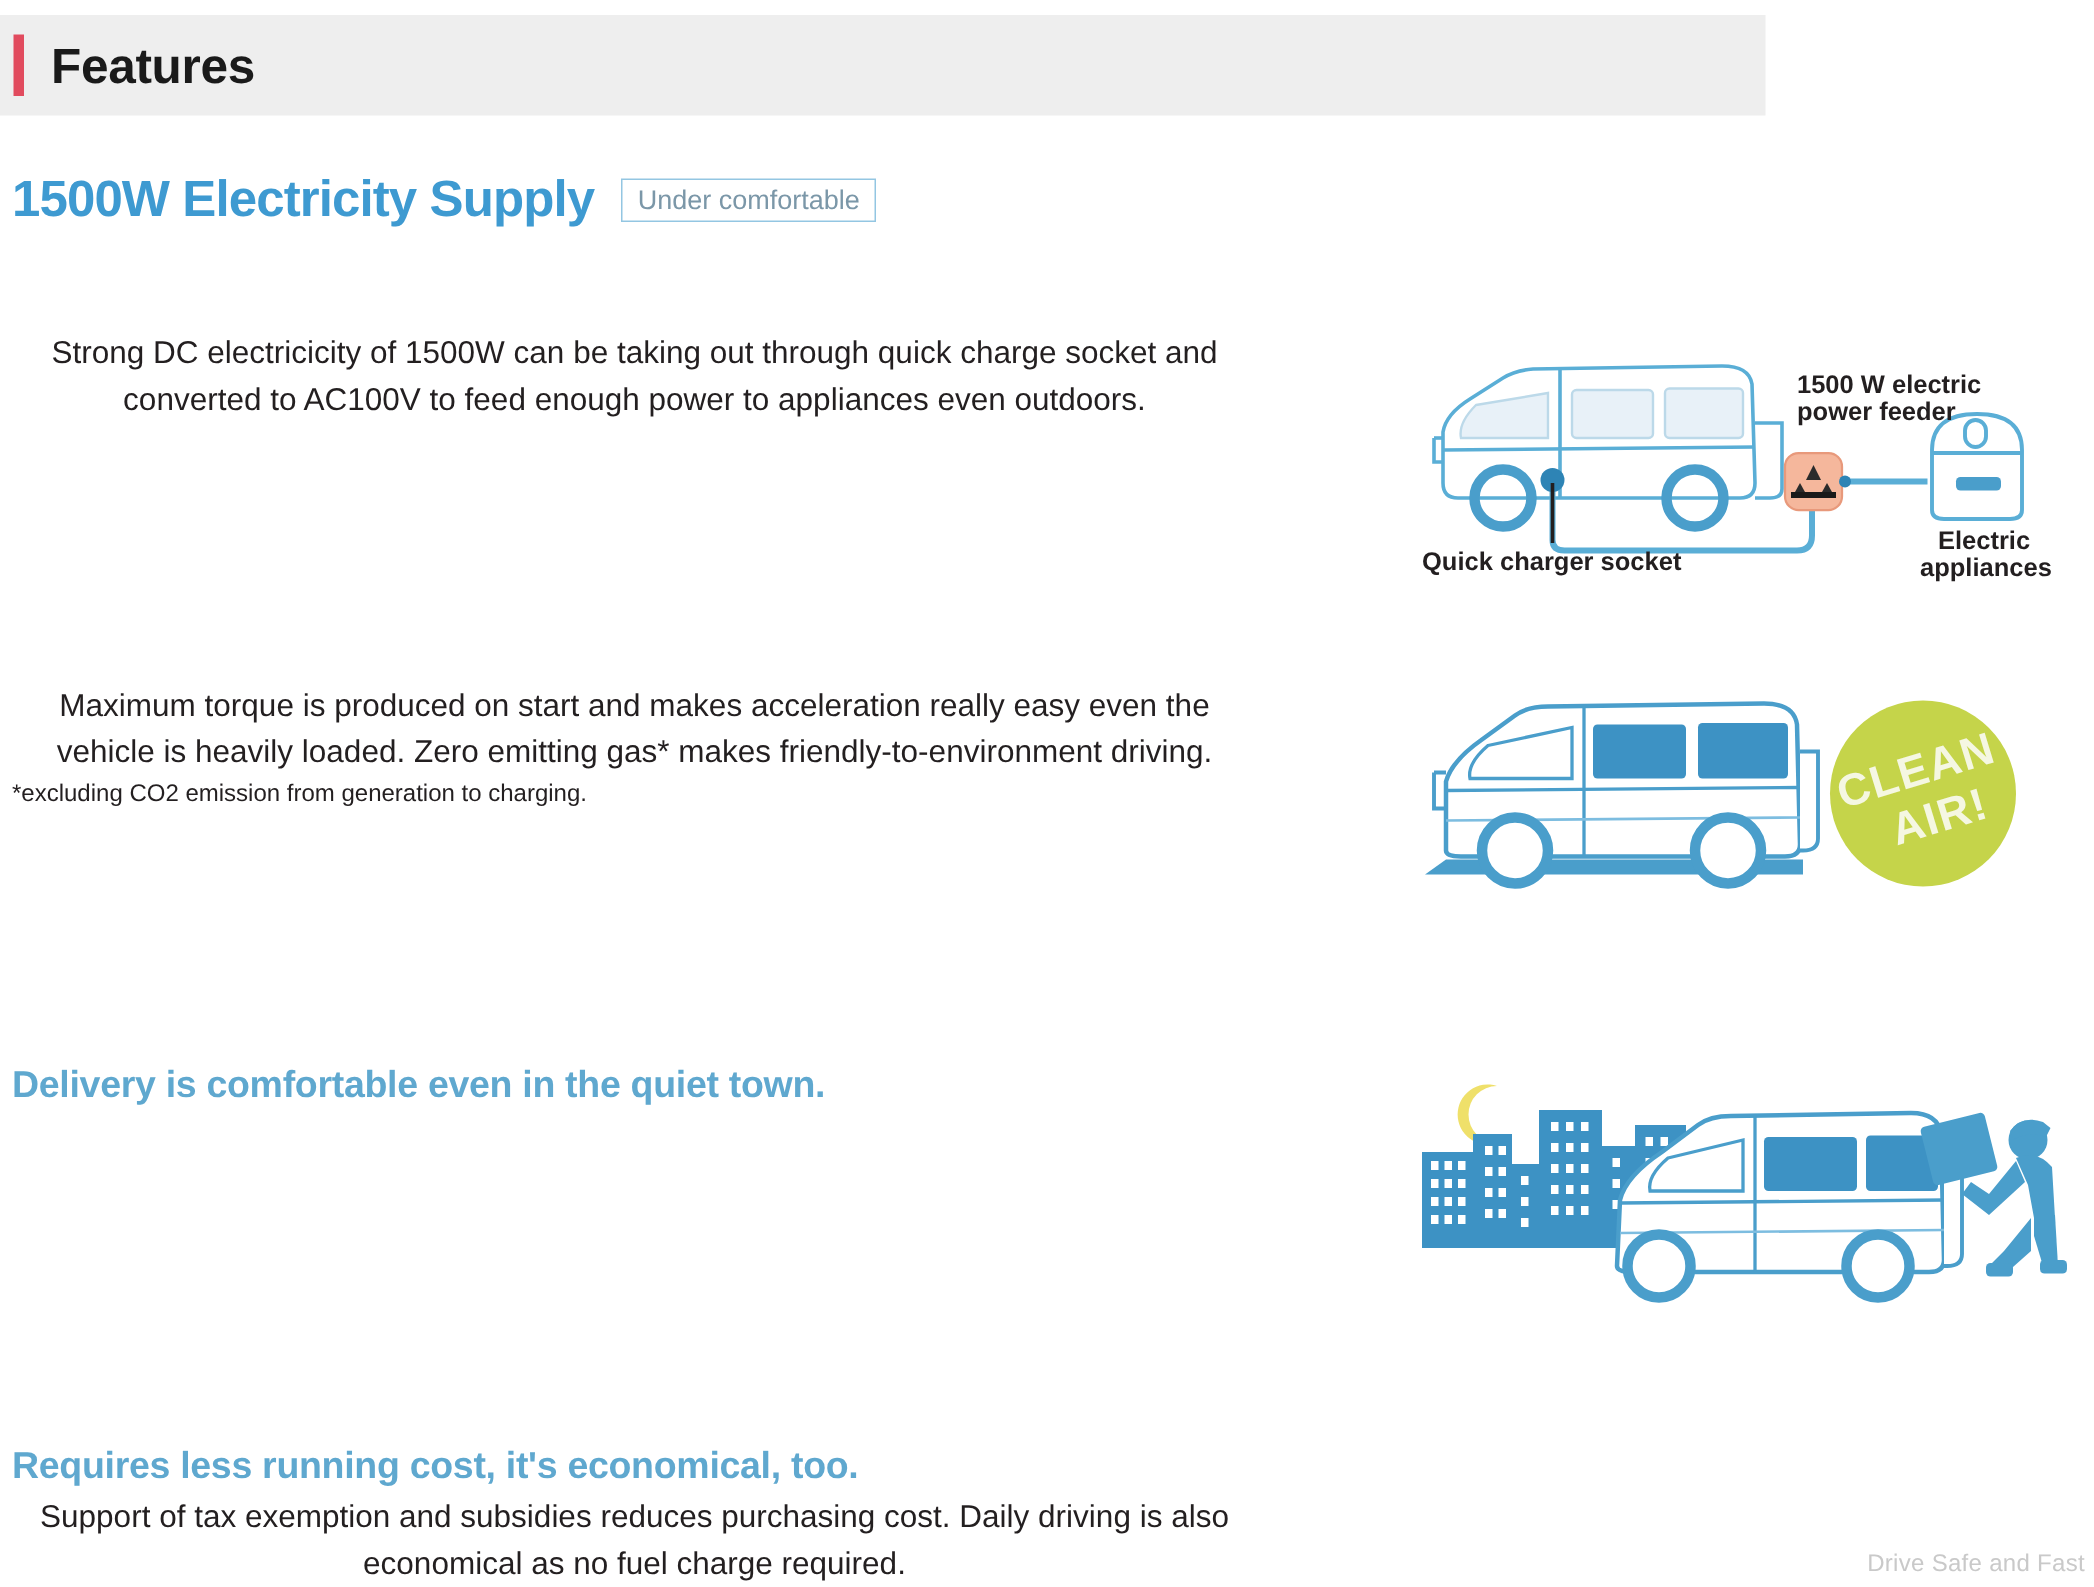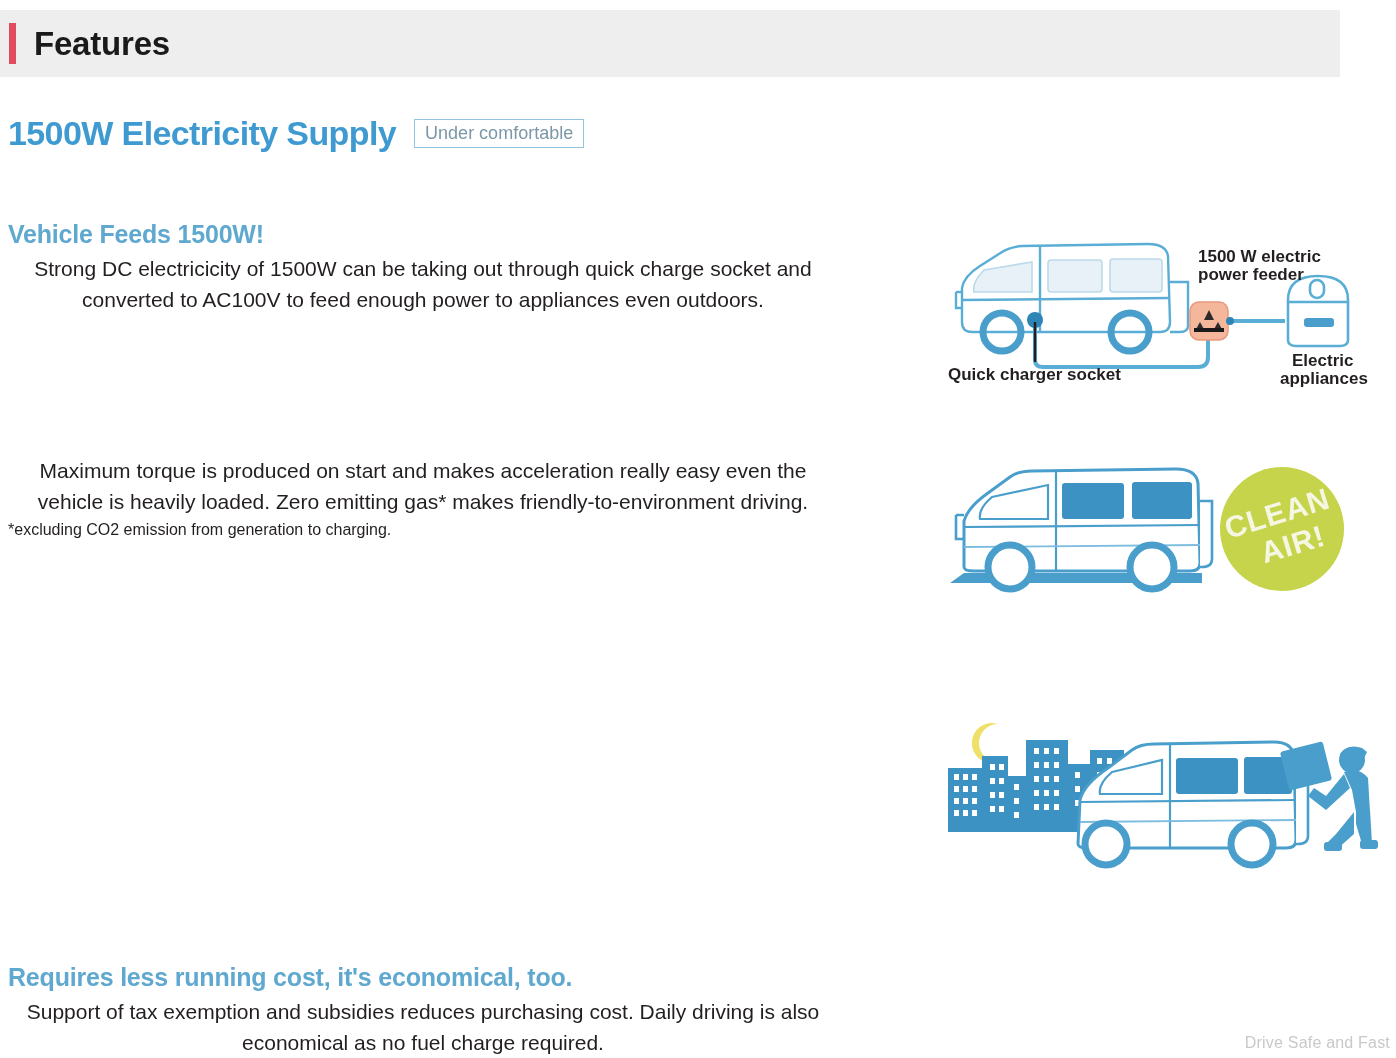--- a/index.html
+++ b/index.html
@@ -14,21 +14,21 @@
     overflow: hidden;
     font-family: "Liberation Sans", sans-serif;
     color: #231f20;
   }
 
   
   .section-header {
     position: absolute;
     left: 0;
     top: 10px;
-    width: 1340px;
+    width: 1177px;
     height: 67px;
     background: #eeeeee;
     display: flex;
     align-items: center;
   }
   .header-accent {
     width: 7px;
     height: 41px;
     background: #e14b5e;
     margin-left: 9px;
@@ -131,30 +131,30 @@
   <div class="header-accent"></div>
   <div class="header-title">Features</div>
 </div>
 
 <div class="page-title-row">
   <div class="page-title">1500W Electricity Supply</div>
   <div class="dev-badge">Under comfortable</div>
 </div>
 
 <div class="feature feature-1">
-  <div class="feature-heading">Vehicle Feeds 1500W!</div>
   <p class="feature-body">Strong DC electricicity of 1500W can be taking out through quick charge socket and converted to AC100V to feed enough power to appliances even outdoors.</p>
 </div>
 
 <div class="feature feature-2">
   <p class="feature-body">Maximum torque is produced on start and makes acceleration really easy even the vehicle is heavily loaded. Zero emitting gas* makes friendly-to-environment driving.</p>
   <p class="feature-note">*excluding CO2 emission from generation to charging.</p>
 </div>
 
 <div class="feature feature-3">
+  <div class="feature-heading">Delivery is comfortable even in the quiet town.</div>
 </div>
 
 <div class="feature feature-4">
   <div class="feature-heading">Requires less running cost, it's economical, too.</div>
   <p class="feature-body">Support of tax exemption and subsidies reduces purchasing cost. Daily driving is also economical as no fuel charge required.</p>
 </div>
 
 <div class="illus illus-1">
   <svg width="450" height="170" viewBox="0 0 450 170">
 

